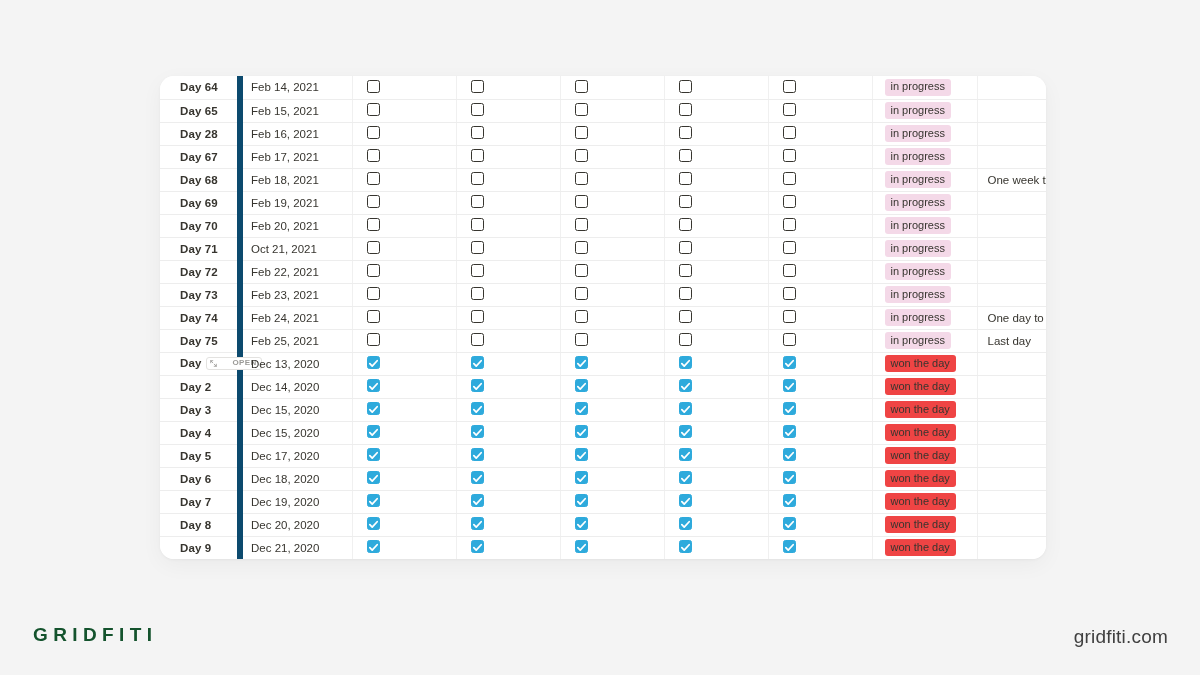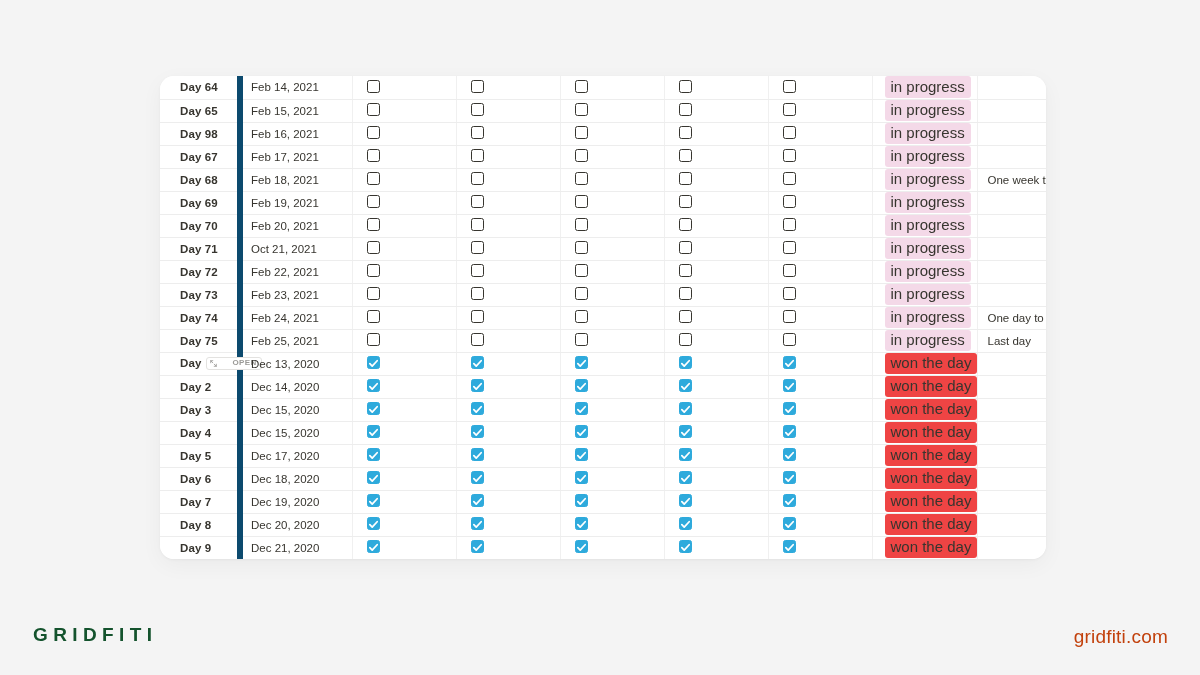--- a/index.html
+++ b/index.html
@@ -105,21 +105,21 @@
     position: absolute;
     left: 0.5px;
     top: 1px;
   }
 
   
   .pill {
     display: inline-block;
     border-radius: 3px;
     padding: 1.5px 6px;
-    font-size: 15px;
+    font-size: 11px;
     line-height: 1.25;
     color: #37352f;
     white-space: nowrap;
   }
   .pill.progress { background: #f4d9e8; }
   .pill.won      { background: #ef4444; }
 
   
   #brand-left {
     position: absolute;
@@ -128,21 +128,21 @@
     font-size: 19px;
     letter-spacing: 5.4px;
     color: #14532d;
     font-weight: 600;
   }
   #brand-right {
     position: absolute;
     right: 32px;
     top: 626px;
     font-size: 19px;
-    color: #c2410c;
+    color: #404040;
     letter-spacing: 0.2px;
   }
 </style>
 </head>
 <body>
 
 <div id="card">
   <table id="table">
     <tbody id="table-body">
         <tr>
@@ -171,21 +171,21 @@
           <td class="c-chk"><span class="cb unchecked"></span></td>
           <td class="c-chk"><span class="cb unchecked"></span></td>
           <td class="c-chk"><span class="cb unchecked"></span></td>
           <td class="c-chk"><span class="cb unchecked"></span></td>
           <td class="c-status"><span class="pill progress">in progress</span></td>
           <td class="c-note"><span></span></td>
         </tr>
         <tr>
           <td class="c-day">
             <div class="day-wrap">
-              <span>Day 98</span>
+              <span>Day 28</span>
             </div>
           </td>
           <td class="c-date"><span>Feb 16, 2021</span></td>
           <td class="c-chk first"><span class="cb unchecked"></span></td>
           <td class="c-chk"><span class="cb unchecked"></span></td>
           <td class="c-chk"><span class="cb unchecked"></span></td>
           <td class="c-chk"><span class="cb unchecked"></span></td>
           <td class="c-chk"><span class="cb unchecked"></span></td>
           <td class="c-status"><span class="pill progress">in progress</span></td>
           <td class="c-note"><span></span></td>

